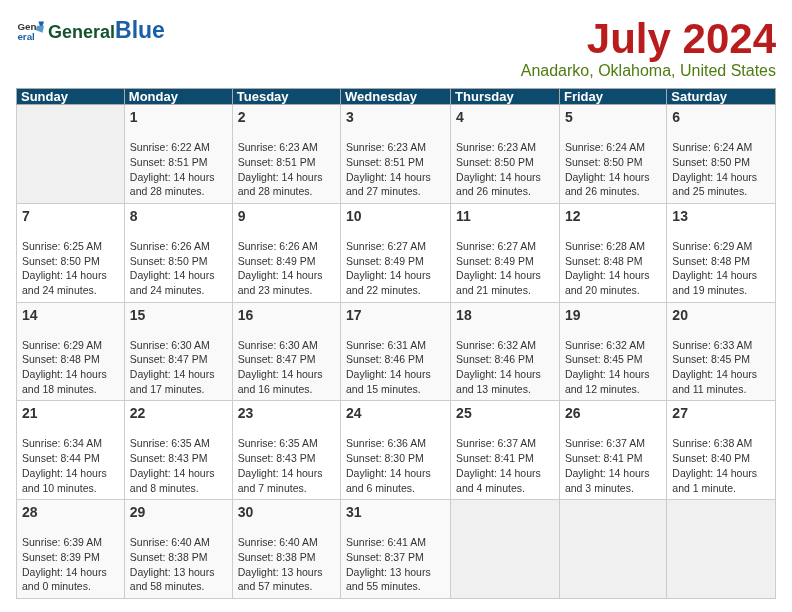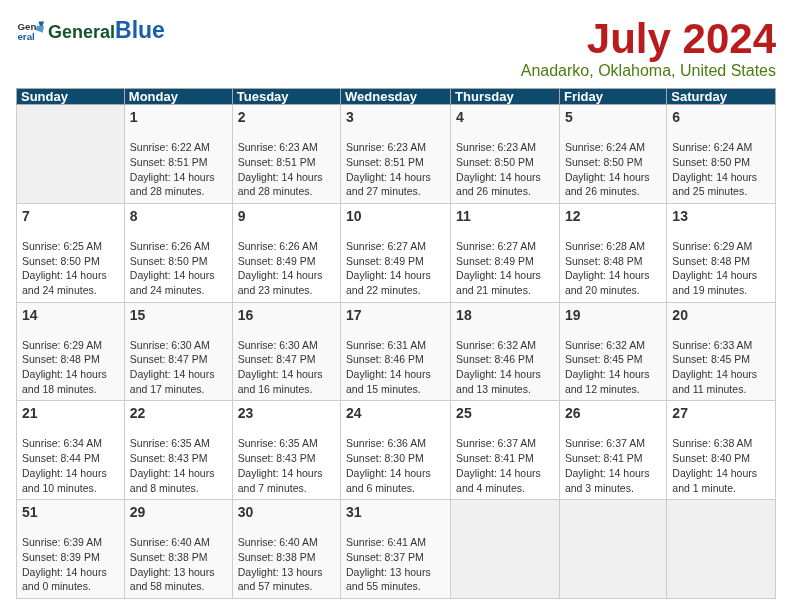--- a/index.html
+++ b/index.html
@@ -309,21 +309,21 @@
         <td>
           <span class="day-number">27</span>
           <div class="day-detail" style="white-space: pre-line;">Sunrise: 6:38 AM
 Sunset: 8:40 PM
 Daylight: 14 hours
 and 1 minute.</div>
         </td>
       </tr>
       <tr>
         <td>
-          <span class="day-number">51</span>
+          <span class="day-number">28</span>
           <div class="day-detail" style="white-space: pre-line;">Sunrise: 6:39 AM
 Sunset: 8:39 PM
 Daylight: 14 hours
 and 0 minutes.</div>
         </td>
         <td>
           <span class="day-number">29</span>
           <div class="day-detail" style="white-space: pre-line;">Sunrise: 6:40 AM
 Sunset: 8:38 PM
 Daylight: 13 hours

